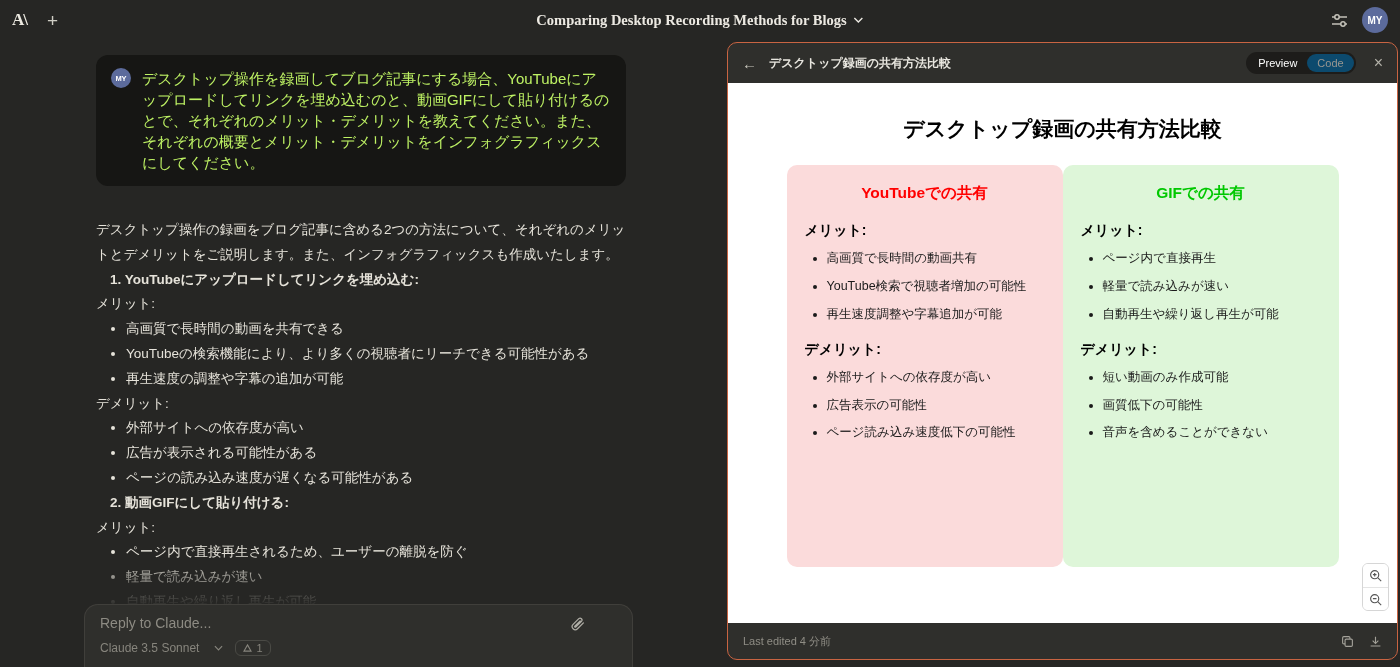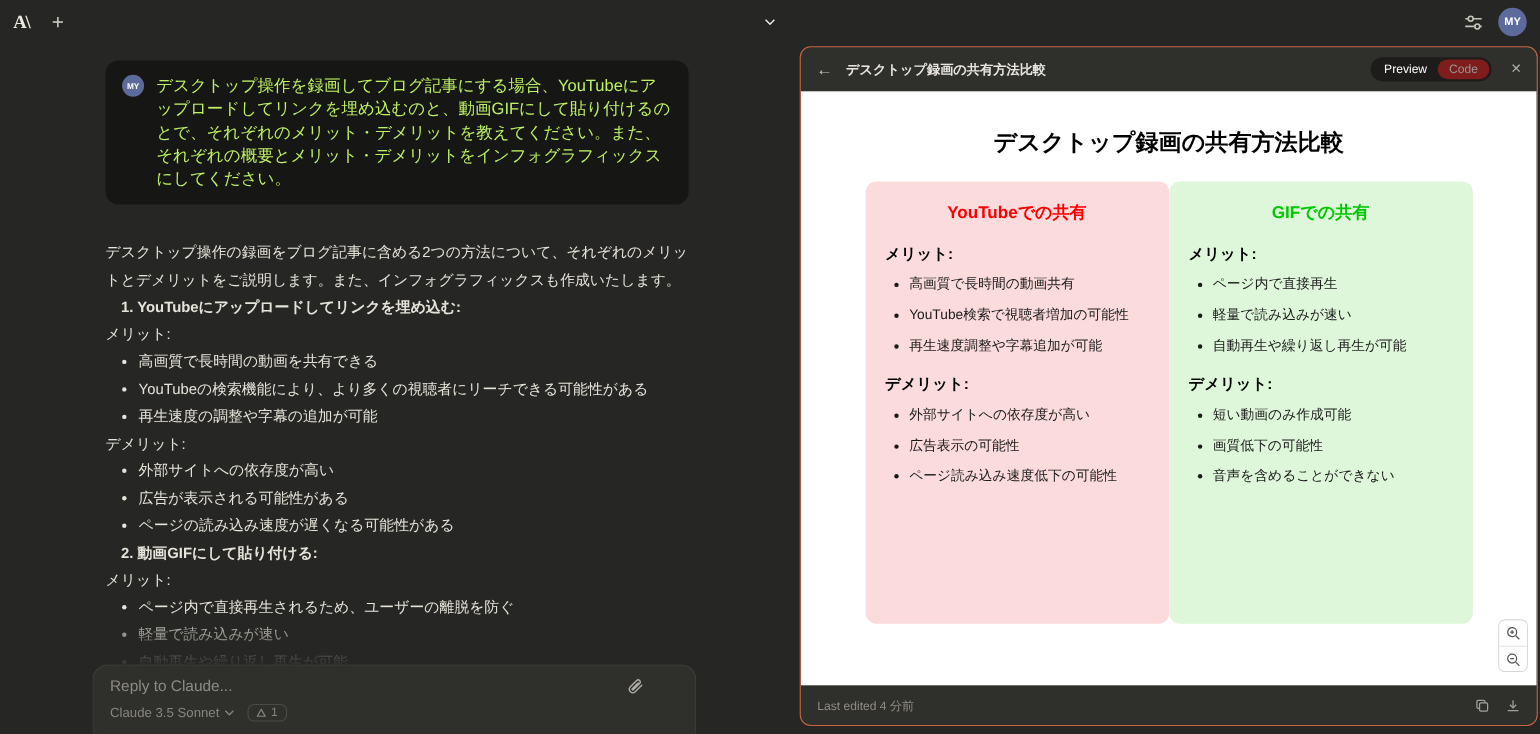--- a/index.html
+++ b/index.html
@@ -26,32 +26,32 @@
   .assistant .num{font-weight:700;padding-left:14px}
   .assistant ul{list-style:disc;padding-left:30px}
   .fade{position:absolute;left:0;bottom:60px;width:727px;height:52px;background:linear-gradient(rgba(38,38,36,0),#262624);pointer-events:none}
 
   
   .composer{position:absolute;left:84px;bottom:0;width:549px;height:63px;background:#2f2f2c;border:1px solid #403f3b;border-bottom:none;border-radius:14px 14px 0 0;padding:10px 15px 0;z-index:20}
   .composer-row1{display:flex;align-items:center;}
   .composer input{background:transparent;border:none;outline:none;color:#8d8b83;font-size:14px;width:470px}
   .composer input::placeholder{color:#8d8b83}
   .composer-row2{display:flex;align-items:center;gap:12px;margin-top:9px;color:#87857d;font-size:12px}
-  .model-select{display:flex;align-items:center;gap:5px;cursor:pointer}
+  .model-select{display:flex;align-items:center;gap:15px;cursor:pointer}
   .usage-pill{display:flex;align-items:center;gap:4px;border:1px solid #4a4a45;border-radius:6px;padding:1px 7px;font-size:11px;color:#87857d}
 
   
   .artifact{position:absolute;left:727px;top:42px;width:671px;height:618px;background:#2f2f2c;border:1px solid #c96442;border-radius:10px;display:flex;flex-direction:column;overflow:hidden;z-index:10}
   .a-header{height:40px;flex:none;display:flex;align-items:center;padding:0 14px;gap:12px}
   .backbtn{background:none;border:none;color:#c9c7bd;font-size:15px}
   .a-title{color:#e8e6df;font-size:12px;font-weight:700;flex:1;white-space:nowrap;overflow:hidden}
   .toggle{display:flex;align-items:center;background:#1d1c1a;border-radius:999px;padding:2px}
   .seg{border:none;background:transparent;font-size:11px;padding:3px 10px;border-radius:999px}
   .seg-preview{color:#fff;font-weight:400}
-  .seg-code{color:#989690;background:#7f1d1d}
+  .seg-code{color:#989690;background:#0c4a6e}
   .closebtn{background:none;border:none;color:#b5b3aa;font-size:16px;margin-left:6px}
 
   .a-body{flex:1;background:#fff;position:relative;overflow:hidden}
   .a-heading{text-align:center;font-size:21px;font-weight:700;color:#000;margin-top:32px}
   .cards{display:flex;justify-content:center;margin-top:22px}
   .card{width:276px;min-height:402px;border-radius:10px;padding:14px 18px}
   .card-youtube{background:#fbdbdb}
   .card-gif{background:#def6d9}
   .card h2{text-align:center;font-size:15.5px;font-weight:700;margin-top:4px}
   .card-youtube h2{color:#ff0000}
@@ -70,20 +70,21 @@
 </style>
 </head>
 <body>
 
 <header class="topbar">
   <div class="topbar-left">
     <span class="logo">A\</span>
     <button class="plusbtn">+</button>
   </div>
   <div class="conv-title">
+    <span>Comparing Desktop Recording Methods for Blogs</span>
     <svg width="10" height="6" viewBox="0 0 10 6">
         <polyline points="1,1 5,5 9,1" fill="none" stroke="#ece9e2" stroke-width="1.4"></polyline>
       </svg>
   </div>
   <div class="topbar-right">
     <button class="iconbtn">
       <svg width="17" height="15" viewBox="0 0 17 15" fill="none" stroke="#c4c2b9" stroke-width="1.5">
           <line x1="1" y1="4" x2="16" y2="4"></line>
           <circle cx="6" cy="4" r="2.2" fill="#262624"></circle>
           <line x1="1" y1="11" x2="16" y2="11"></line>

